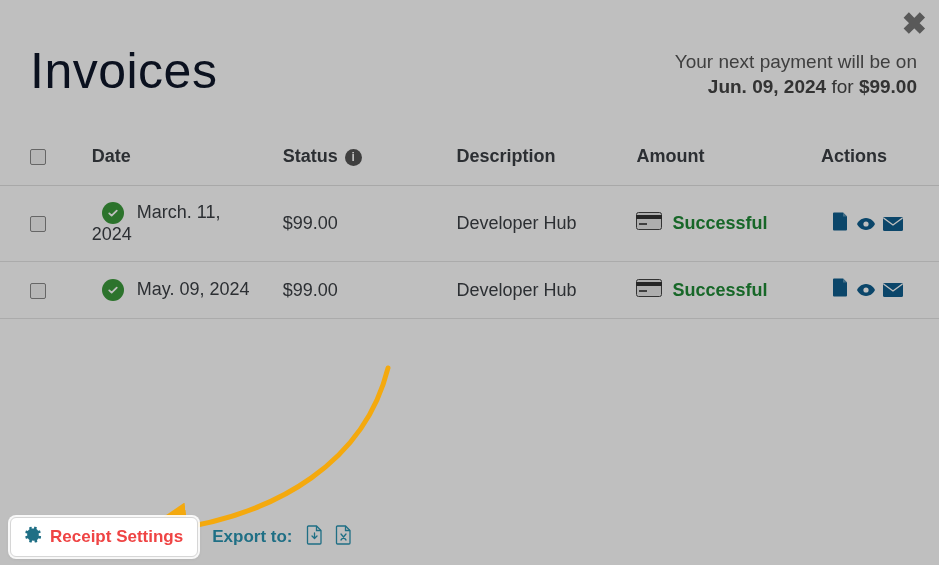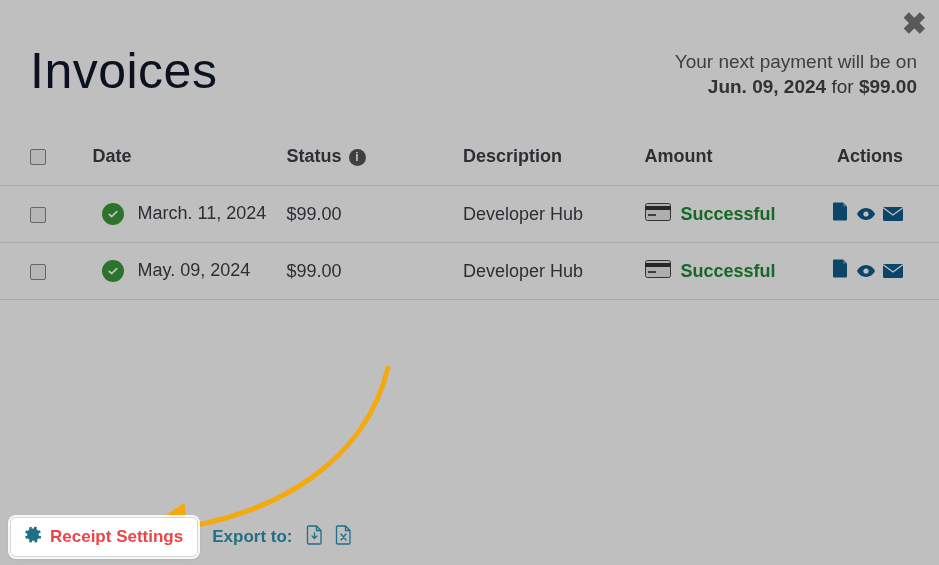--- a/index.html
+++ b/index.html
@@ -14,21 +14,21 @@
   .next-payment .amount{font-weight:700;color:#444}
   .close-x{position:absolute;right:12px;top:6px;font-size:30px;font-weight:700;color:#777;cursor:pointer}
   .table-wrap{position:absolute;left:0;right:0;top:128px}
   table{width:100%;border-collapse:collapse}
   thead th{text-align:left;font-size:18px;font-weight:700;color:#3b3f44;padding:18px 10px 18px 10px;border-bottom:1px solid rgba(0,0,0,.12)}
   thead th:first-child{padding-left:30px;width:46px}
   thead th.date-col{width:190px}
   thead th.amt-col{width:170px}
   thead th.desc-col{width:170px}
   thead th.status-col{width:170px}
-  thead th.actions-col{text-align:right;padding-right:36px}
+  thead th.actions-col{text-align:right;padding-right:52px}
   tbody td{padding:16px 10px;font-size:18px;color:#3b3f44;border-bottom:1px solid rgba(0,0,0,.10);vertical-align:middle}
   tbody td:first-child{padding-left:30px}
   tbody td.actions{text-align:right;padding-right:36px;white-space:nowrap}
   .chk{width:14px;height:14px;border:1px solid #888;border-radius:2px;display:inline-block;vertical-align:middle;background:#f3f3f3}
   .ok-badge{display:inline-flex;align-items:center;justify-content:center;width:22px;height:22px;border-radius:50%;background:#3b9a3b;margin-left:10px;margin-right:8px;vertical-align:middle}
   .ok-badge svg{width:12px;height:12px}
   .status-cell{display:flex;align-items:center;gap:10px}
   .success-text{color:#1f8a36;font-weight:700;font-size:18px}
   .card-ico{display:inline-block}
   .act-ico{color:#0f5e8e;margin-left:2px}

